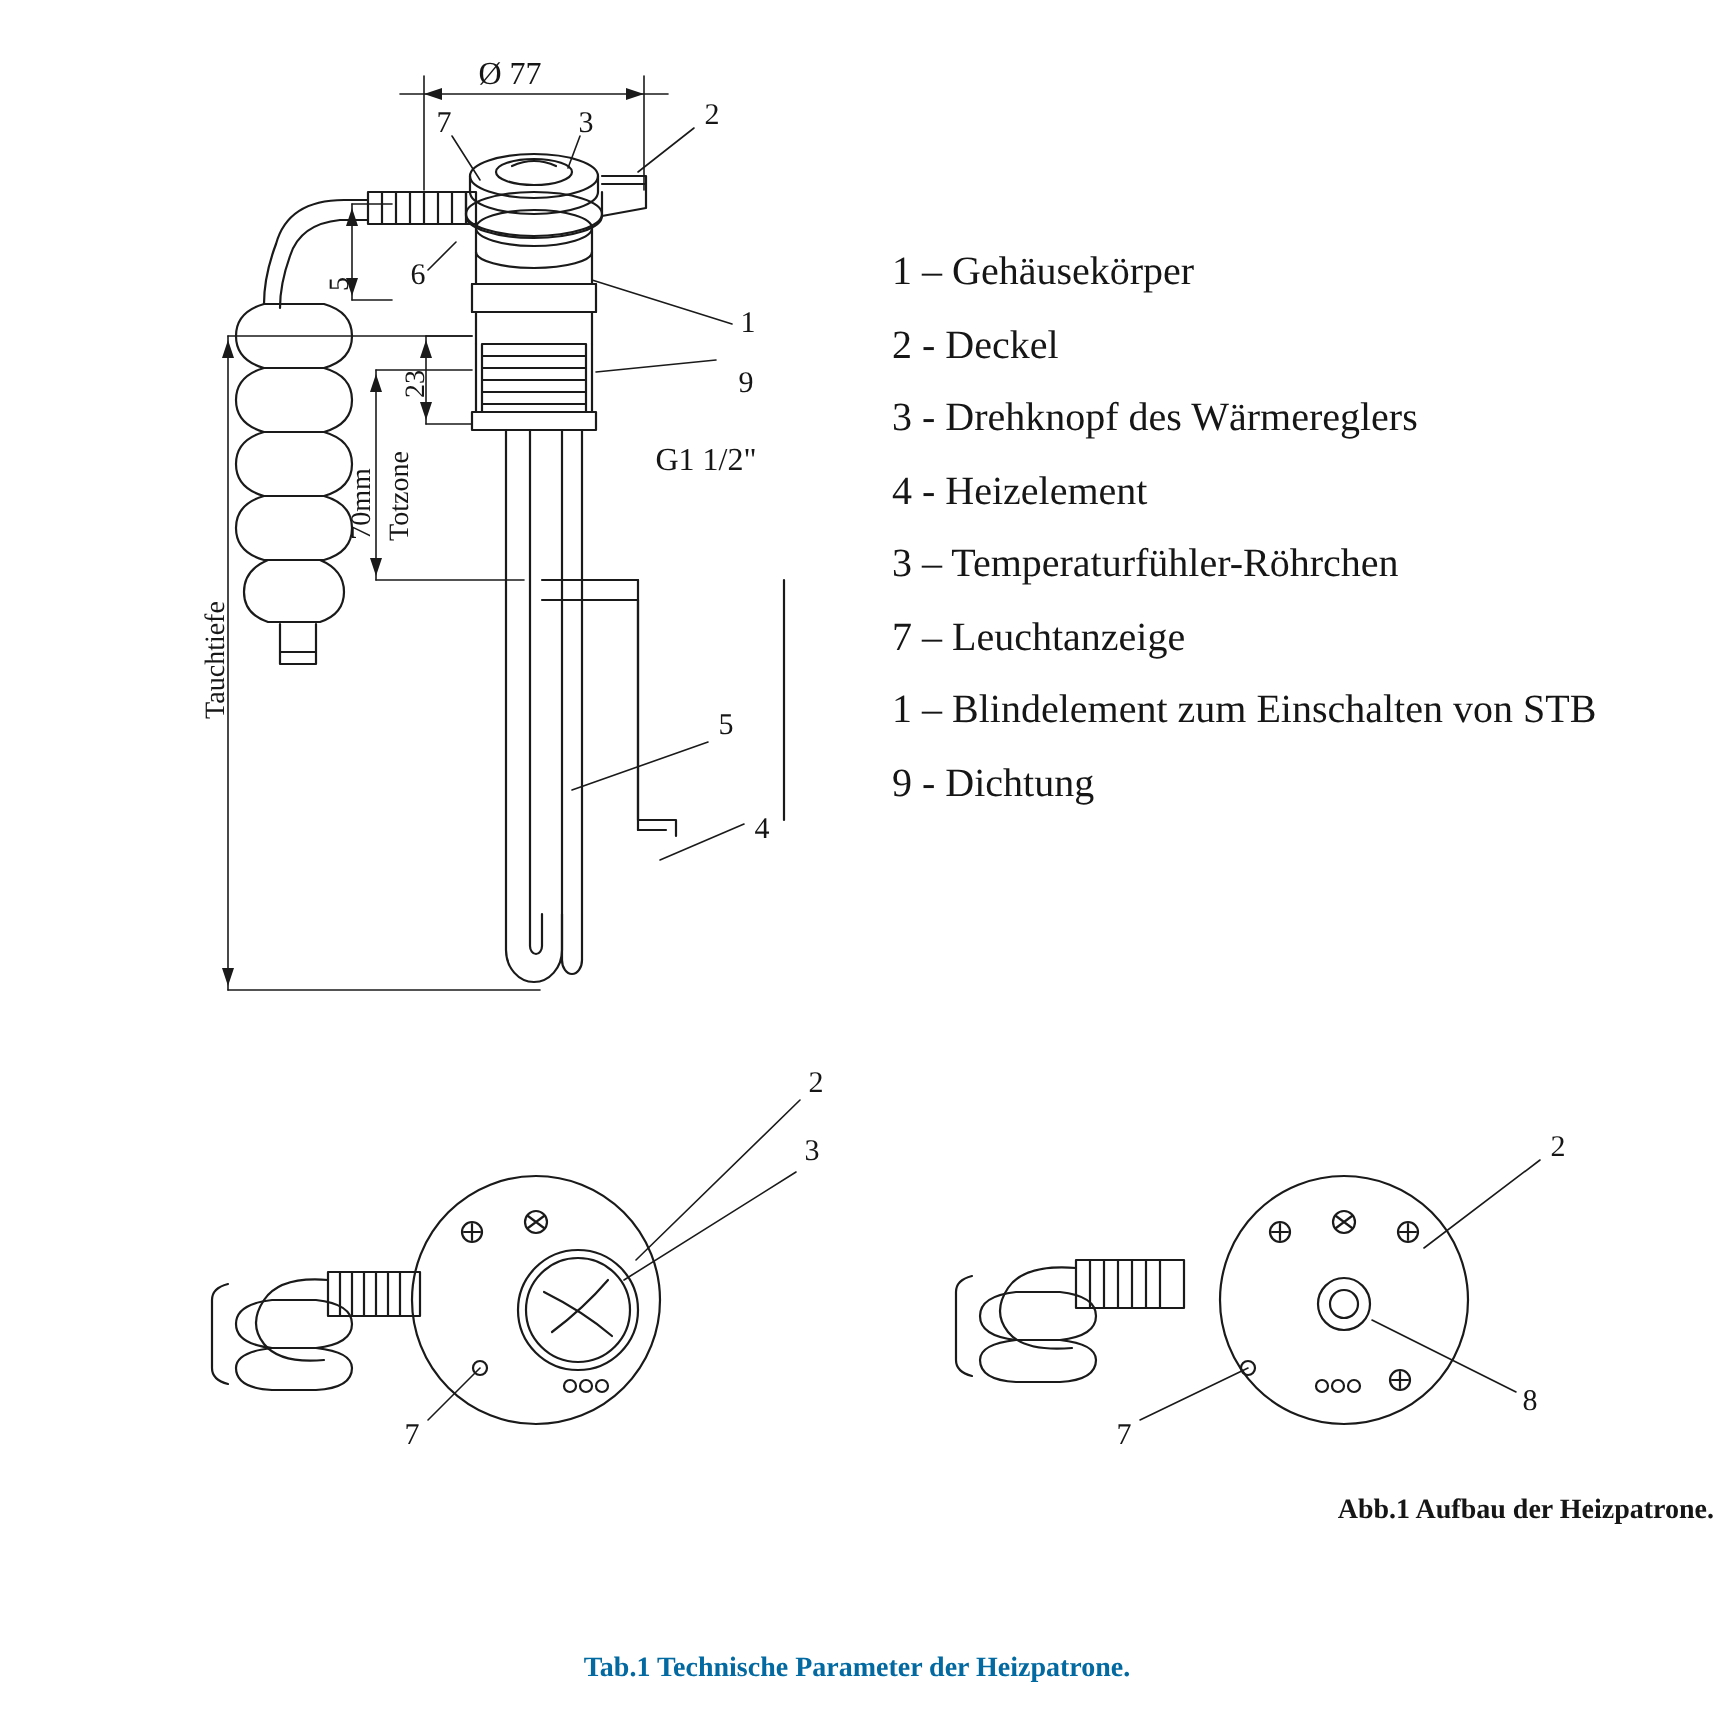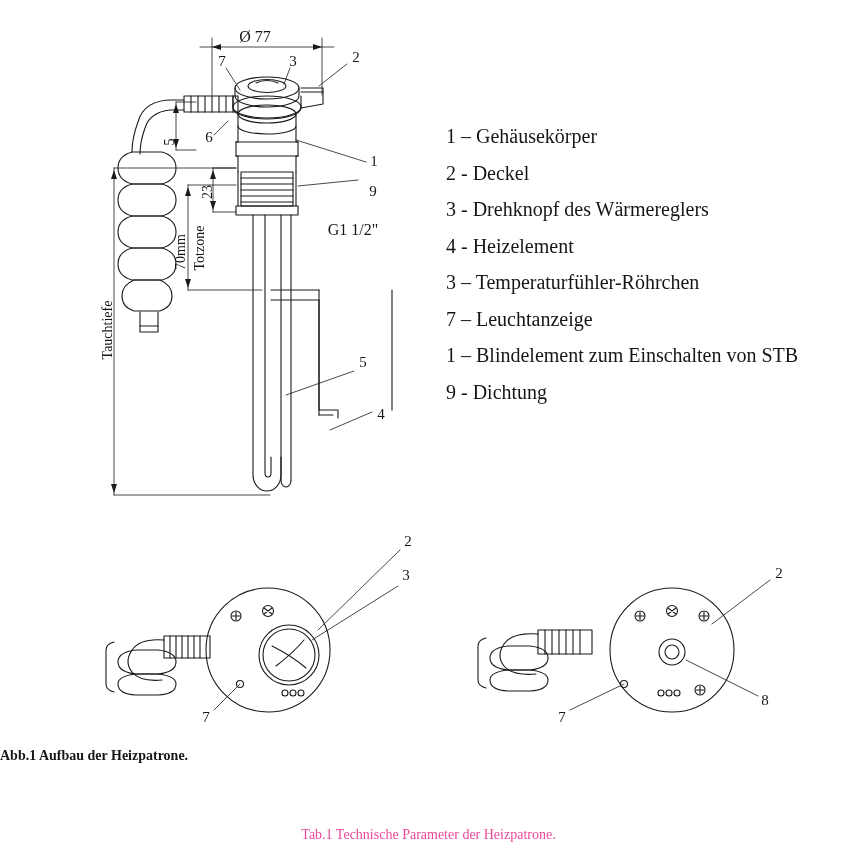--- a/index.html
+++ b/index.html
@@ -38,36 +38,36 @@
     line-height: 1;
     margin-bottom: 16.5px;
     white-space: nowrap;
     color: #161616;
   }
   .caption-fig {
     position: absolute;
     left: 0;
     top: 748px;
     width: 857px;
-    text-align: left;
+    text-align: right;
     font-family: "Liberation Serif", serif;
     font-weight: bold;
     font-size: 14px;
     color: #161616;
   }
   .caption-tab {
     position: absolute;
     left: 0;
     top: 827px;
     width: 857px;
     text-align: center;
     font-family: "Liberation Serif", serif;
-    font-weight: normal;
+    font-weight: bold;
     font-size: 14px;
-    color: #ec4899;
+    color: #0369a1;
   }
   .lbl {
     font-family: "Liberation Serif", serif;
     fill: #161616;
   }
 </style>
 </head>
 <body>
 
 <div id="sheet">

